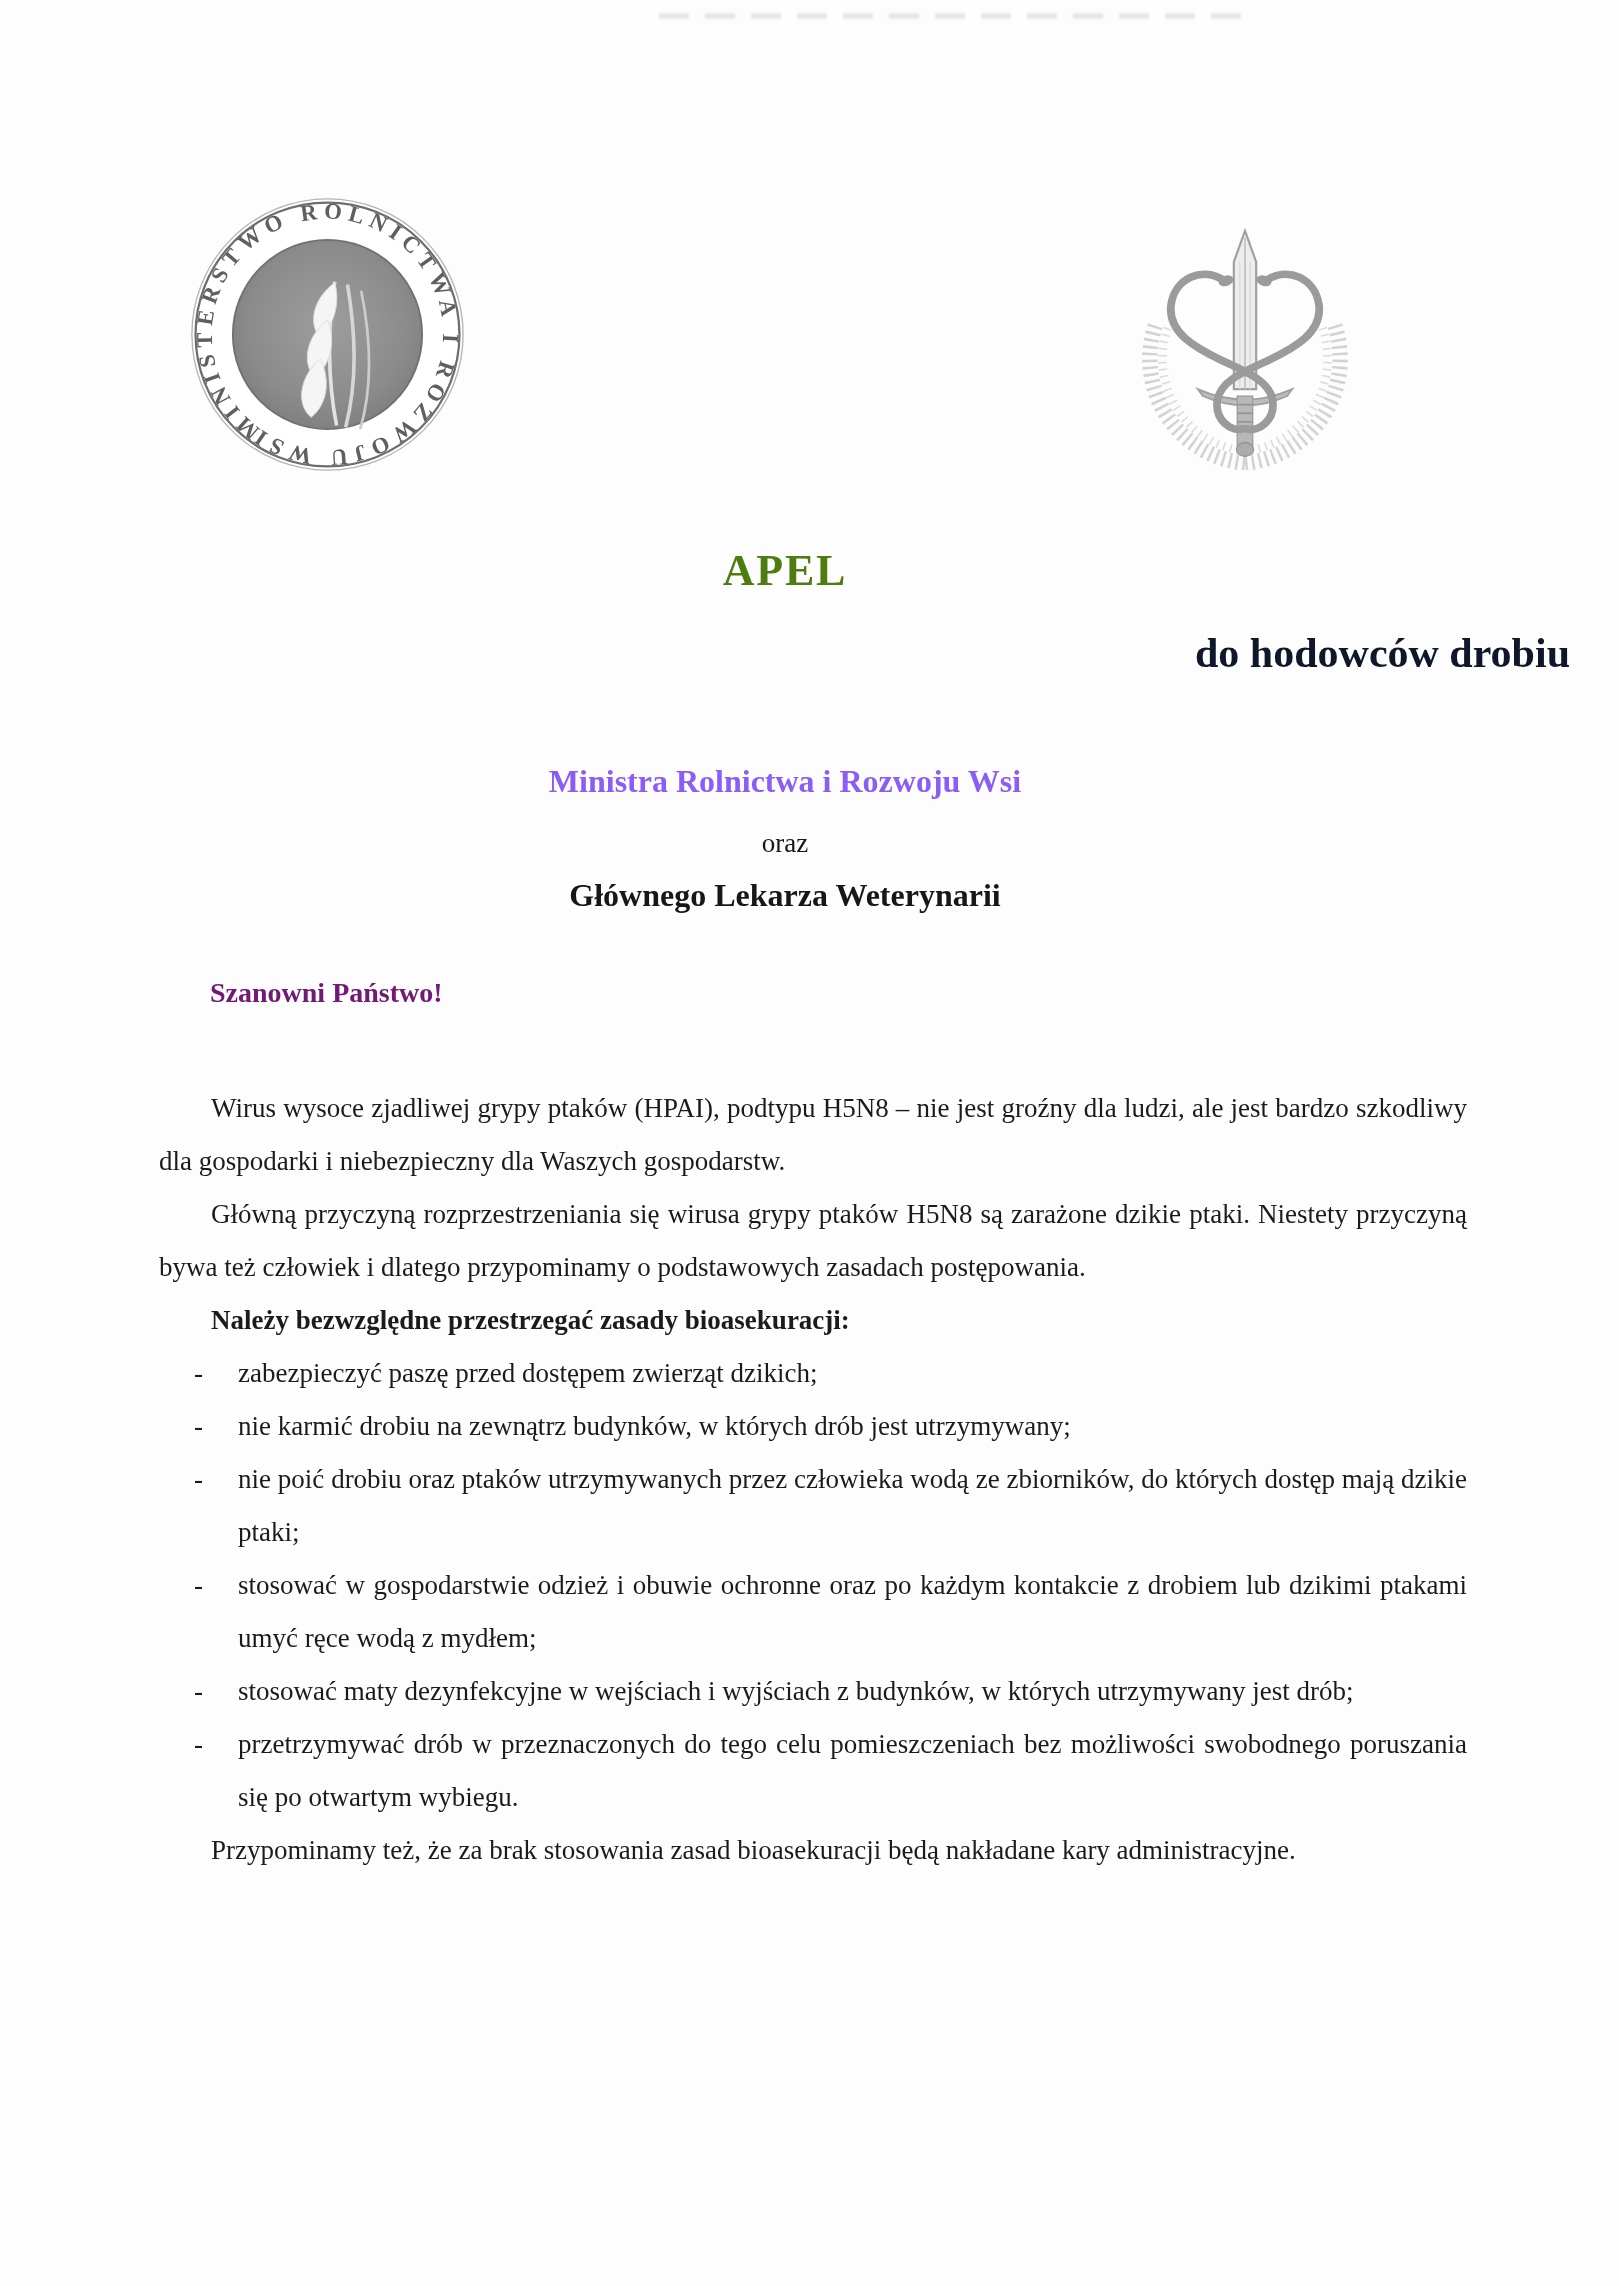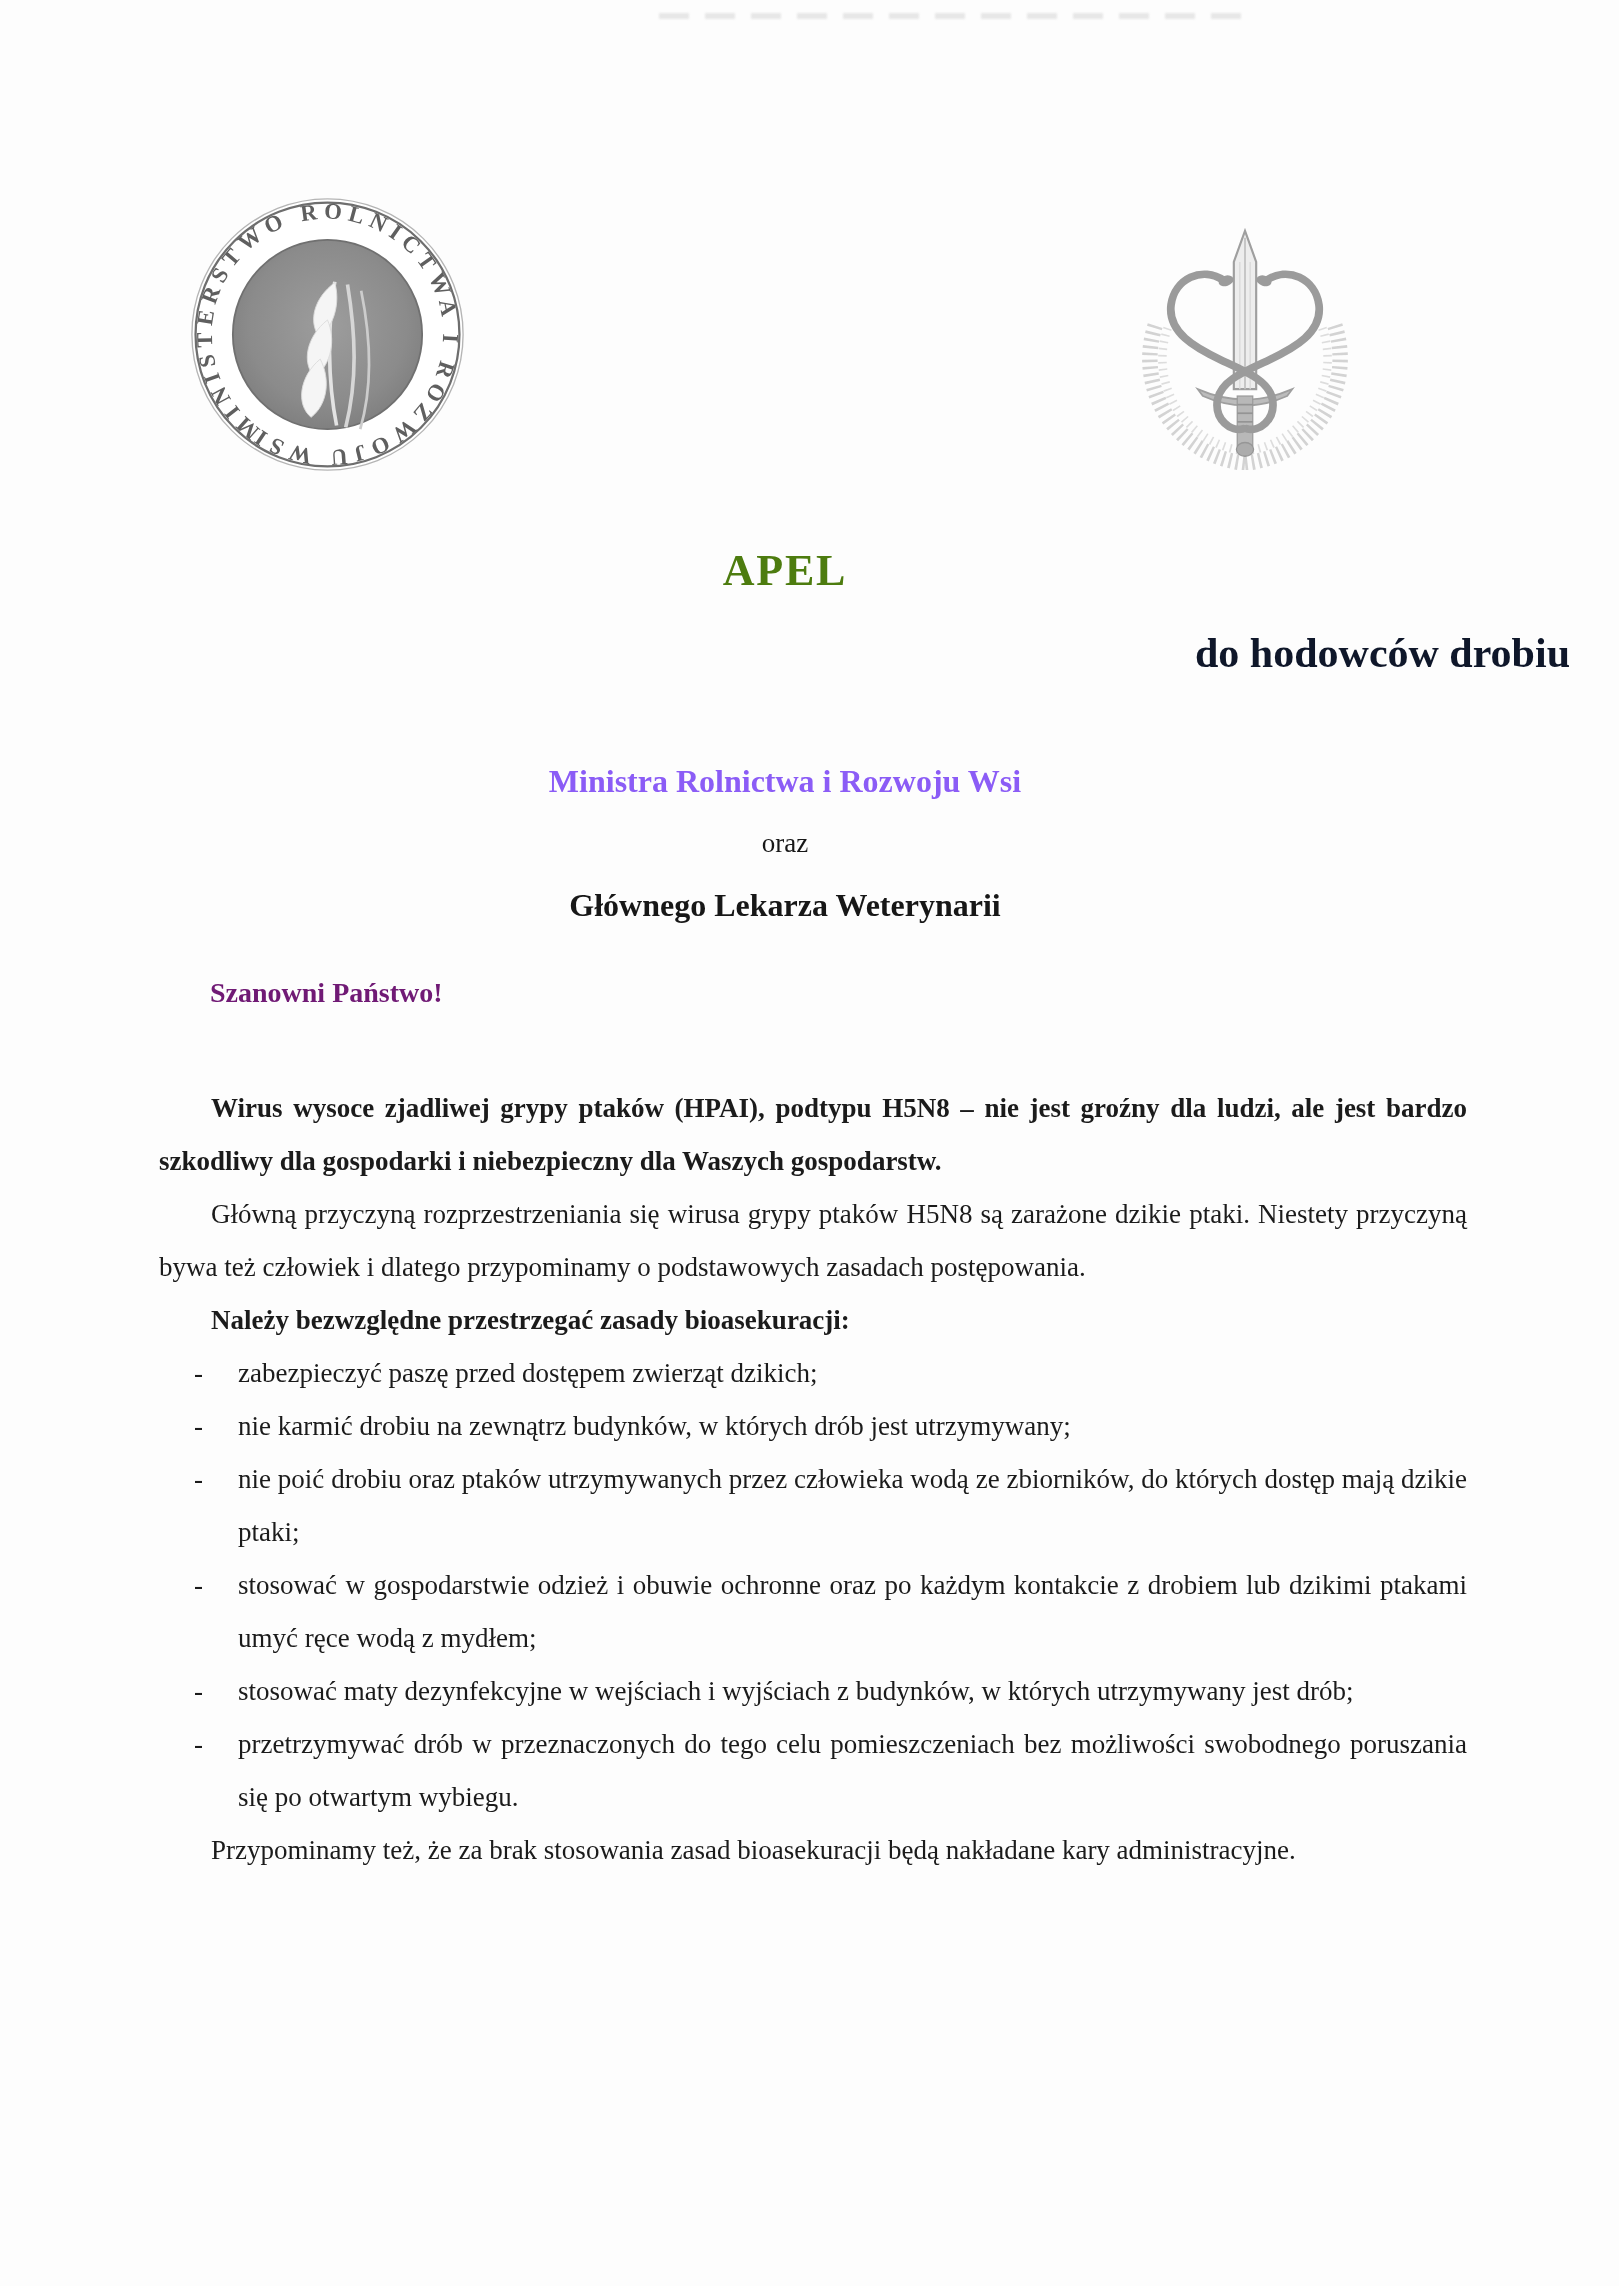--- a/index.html
+++ b/index.html
@@ -22,30 +22,30 @@
   .logo-left{left:191px;top:198px;width:273px;height:273px;}
   .logo-right{left:1116px;top:212px;width:258px;height:258px;opacity:.95;}
 
   .title-block{position:absolute;left:0;top:545px;width:1570px;text-align:center;}
   .title-main{font-size:44px;font-weight:bold;letter-spacing:1.8px;color:#4d7c0f;}
   .title-sub{font-size:42px;font-weight:bold;margin-top:33px;color:#0f172a;text-align:right;}
 
   .subtitle-block{position:absolute;left:0;top:763px;width:1570px;text-align:center;}
   .subtitle-line{font-size:32px;font-weight:bold;color:#8b5cf6;}
   .subtitle-oraz{font-size:27px;font-weight:normal;margin-top:28px;color:#171717;}
-  .subtitle-line2{font-size:32px;font-weight:bold;margin-top:28px;color:#171717;}
+  .subtitle-line2{font-size:32px;font-weight:bold;margin-top:18px;color:#171717;}
 
   .salutation{position:absolute;left:210px;top:977px;font-size:28px;font-weight:bold;color:#701a75;}
 
   .body-col{
     position:absolute;left:159px;top:1082px;width:1308px;
     font-size:27px;line-height:53px;text-align:justify;
   }
   .para{margin:0;text-indent:52px;}
-  .para.bold{font-weight:bold;}
+  .para.bold{font-weight:normal;}
   .lead-in{margin:0;text-indent:52px;font-weight:bold;text-align:left;}
   .bullet{position:relative;margin:0;padding-left:79px;}
   .bullet .dash{position:absolute;left:35px;top:0;}
 </style>
 </head>
 <body>
 
 <div class="page">
 
   <div class="scan-artifact"></div>

